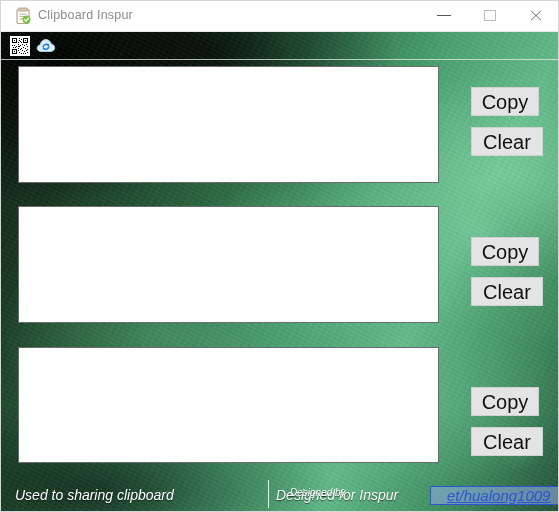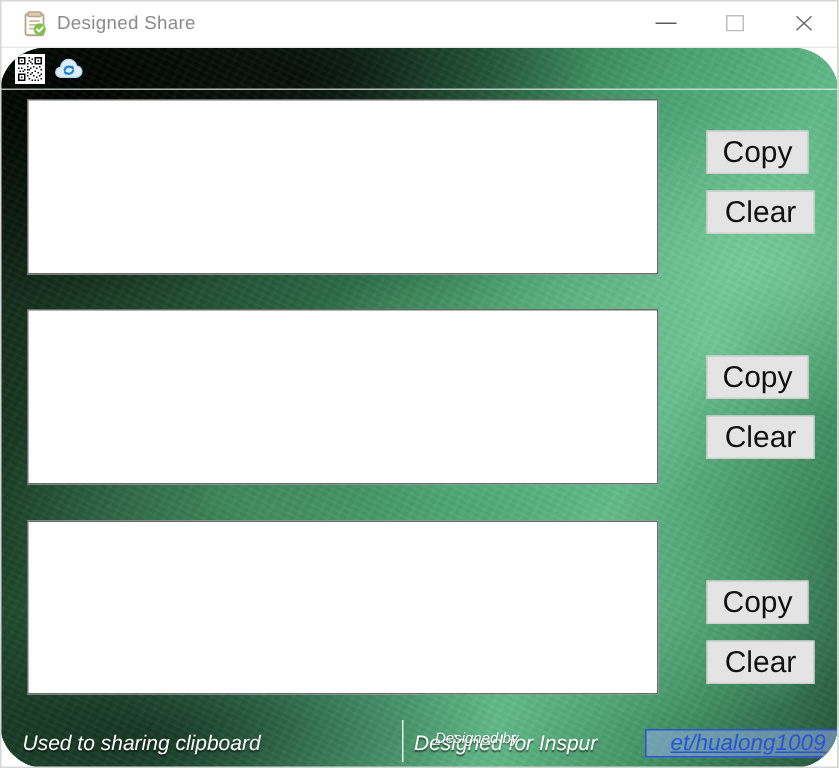--- a/index.html
+++ b/index.html
@@ -52,21 +52,20 @@
   .win-max  { right: 46px; }
   .win-close{ right: 0px; }
 
   
   .stage {
     position: absolute;
     left: 0; top: 32px;
     width: 559px;
     height: 480px;
     overflow: hidden;
-    border-radius: 30px;
   }
   .photo {
     position: absolute;
     left: 0; top: 0;
     width: 559px;
     height: 480px;
     background-color: #2e6b43;
     background-image:
       radial-gradient(ellipse 300px 150px at 92% 30%, rgba(140,220,170,0.55), rgba(140,220,170,0) 70%),
       radial-gradient(ellipse 260px 120px at 62% 47%, rgba(120,205,155,0.50), rgba(120,205,155,0) 70%),
@@ -245,21 +244,21 @@
         <rect x="3" y="2.5" width="12" height="14" rx="1.2" fill="#ffffff" stroke="#b8a48a" stroke-width="1.2"></rect>
         <rect x="4.5" y="1" width="9" height="3" rx="1" fill="#d9cbb6" stroke="#b8a48a" stroke-width="1"></rect>
         <rect x="5.5" y="6.5" width="7" height="1.1" fill="#c7b79f"></rect>
         <rect x="5.5" y="9" width="7" height="1.1" fill="#c7b79f"></rect>
         <rect x="5.5" y="11.5" width="5" height="1.1" fill="#c7b79f"></rect>
         <circle cx="12.5" cy="12.5" r="4" fill="#7fc24a"></circle>
         <path d="M10.6 12.6l1.4 1.4 2.5-2.8" fill="none" stroke="#ffffff" stroke-width="1.3" stroke-linecap="round" stroke-linejoin="round"></path>
       </svg>
     </span>
 
-    <span class="title-text">Designed Share</span>
+    <span class="title-text">Clipboard Inspur</span>
 
     <div class="win-btn win-min">
       <svg width="16" height="11" viewBox="0 0 16 11">
         <line x1="1" y1="5.5" x2="15" y2="5.5" stroke="#5a5a5a" stroke-width="1"></line>
       </svg>
     </div>
 
     <div class="win-btn win-max">
       <svg width="16" height="11" viewBox="0 0 16 11">
         <rect x="2.5" y="0.5" width="11" height="10" fill="none" stroke="#bdbdbd" stroke-width="1"></rect>

